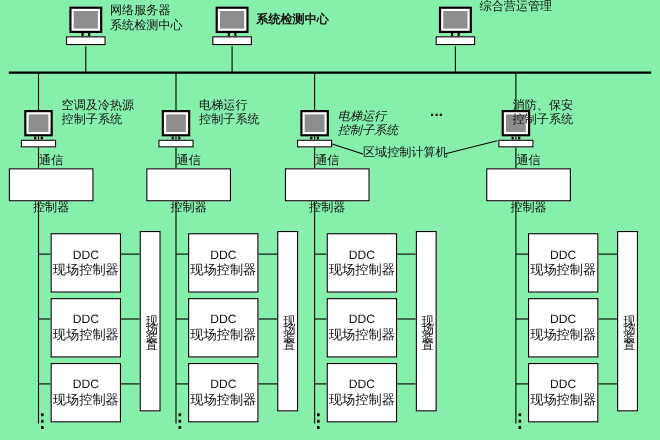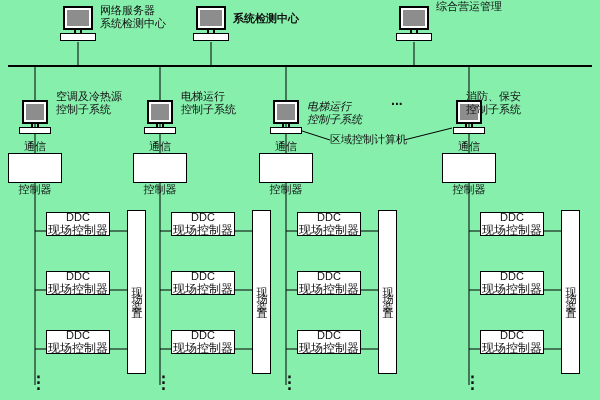--- a/index.html
+++ b/index.html
@@ -8,22 +8,22 @@
     position:relative; width:600px; height:400px; background:#86efac;
     font-family:"Liberation Sans", sans-serif; color:#111; overflow:hidden;
   }
   svg.wires { position:absolute; left:0; top:0; }
   .label { position:absolute; font-size:11px; line-height:13px; white-space:nowrap; }
   .box {
     position:absolute; border:1px solid #000; background:#fff;
     display:flex; flex-direction:column; align-items:center; justify-content:center;
     text-align:center;
   }
-  .comm { width:54px; height:30px; font-size:11px; line-height:13px;gap:30px; }
-  .ddc  { width:64px; height:24px; line-height:13px; }
+  .comm { width:77px; height:30px; font-size:11px; line-height:13px;gap:30px; }
+  .ddc  { width:64px; height:54px; line-height:13px; }
   .ddc .t1 { font-size:11px; }
   .ddc .t2 { font-size:12px; }
   .field { width:19px; height:164px; }
   .field span {
     writing-mode:vertical-rl; text-orientation:upright;
     font-size:11px; letter-spacing:7px;
   }
   .dots { position:absolute; font-size:17px; font-weight:bold; line-height:17px; }
   .ellipsis { position:absolute; font-size:14px; font-weight:bold; }
   

